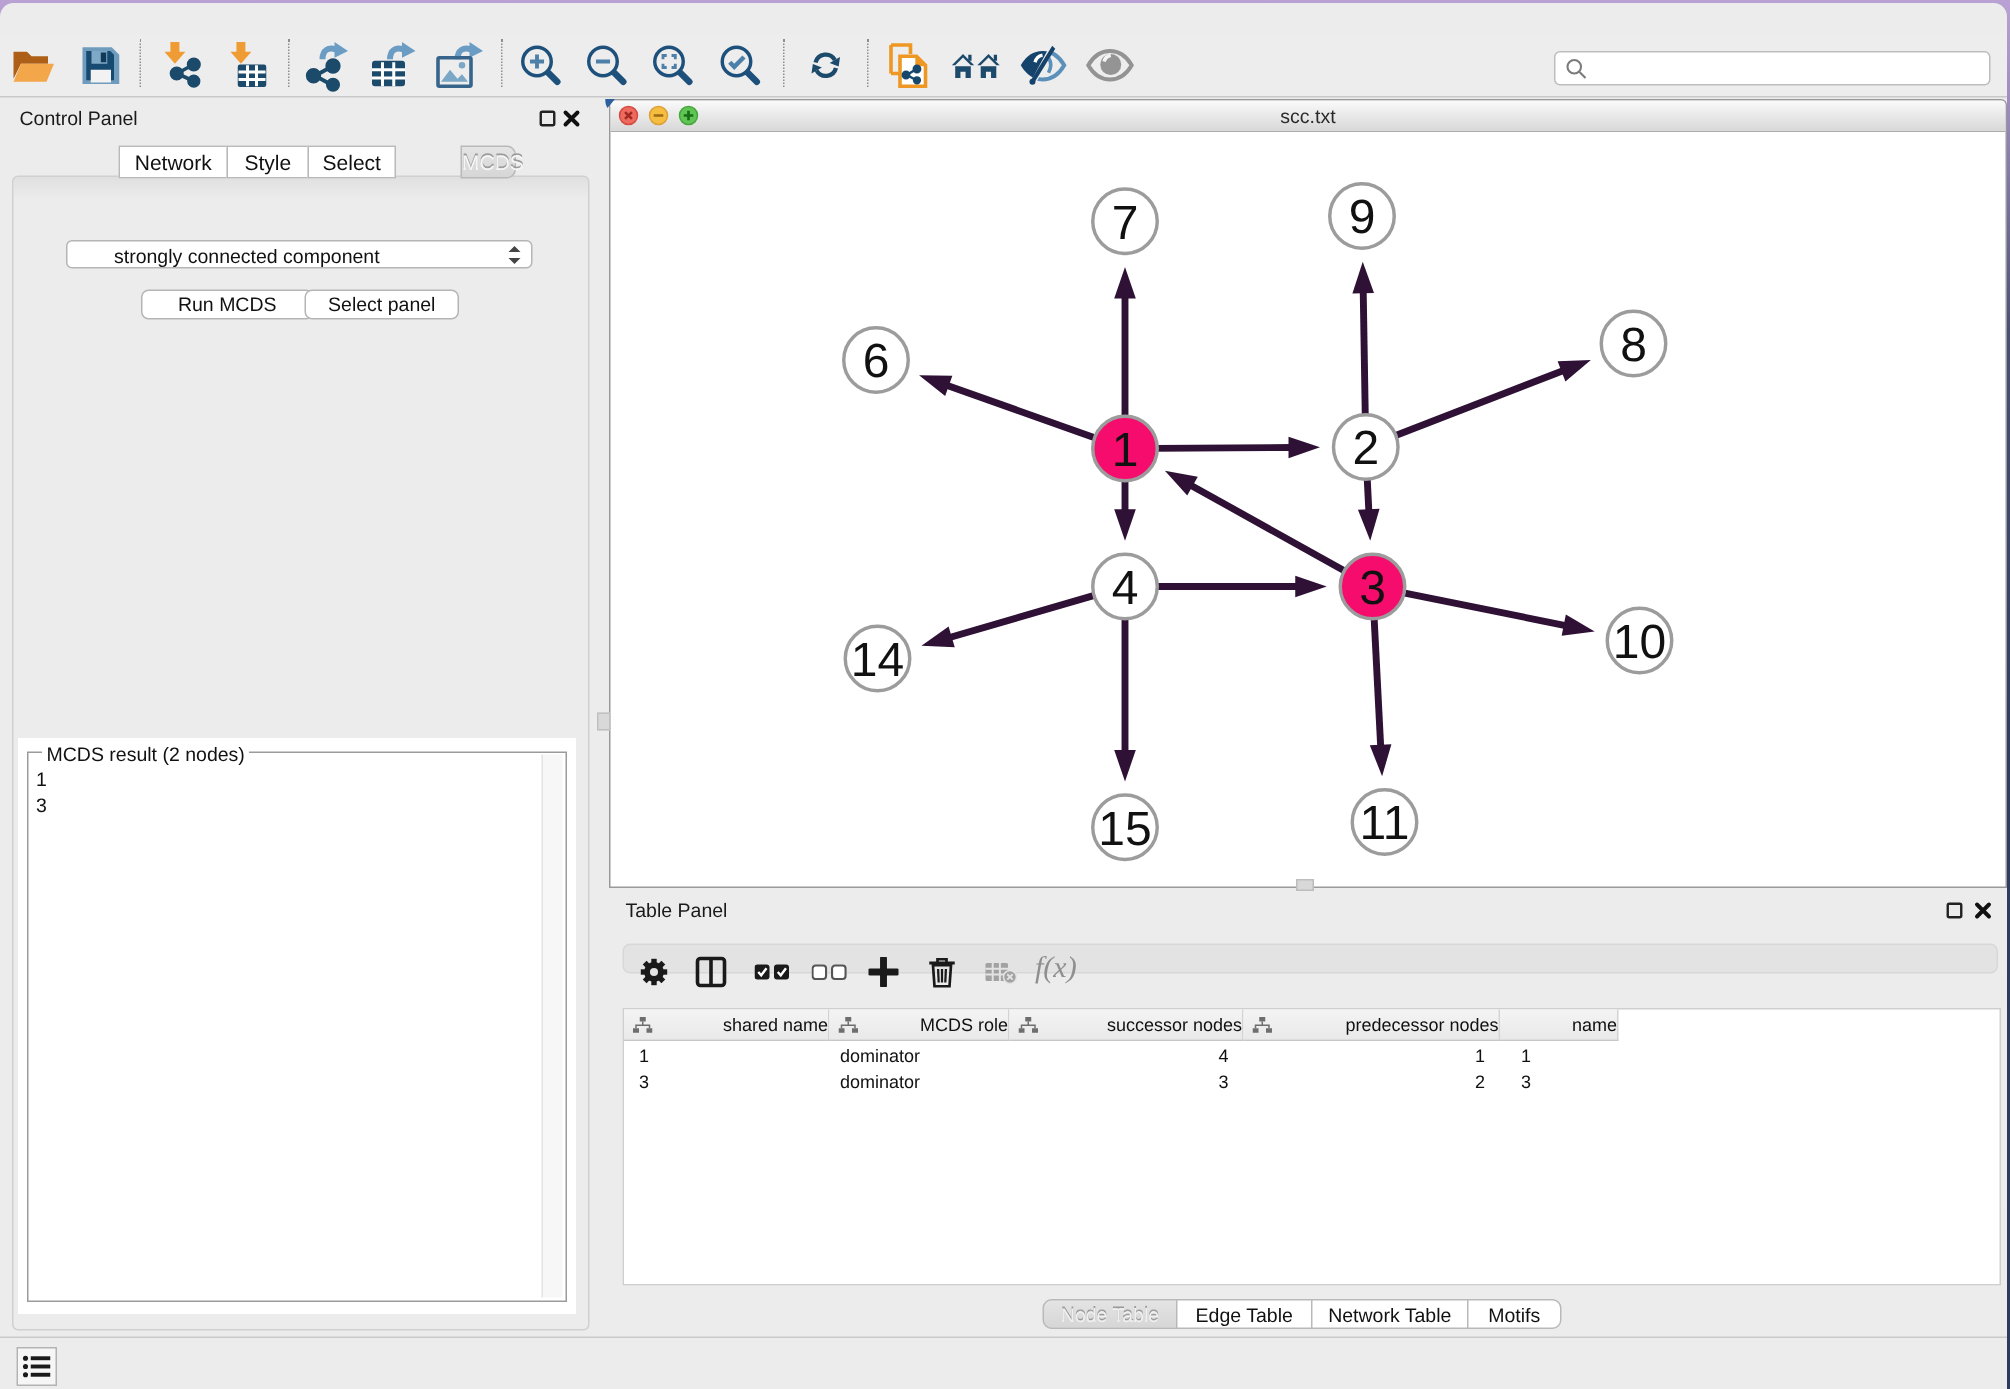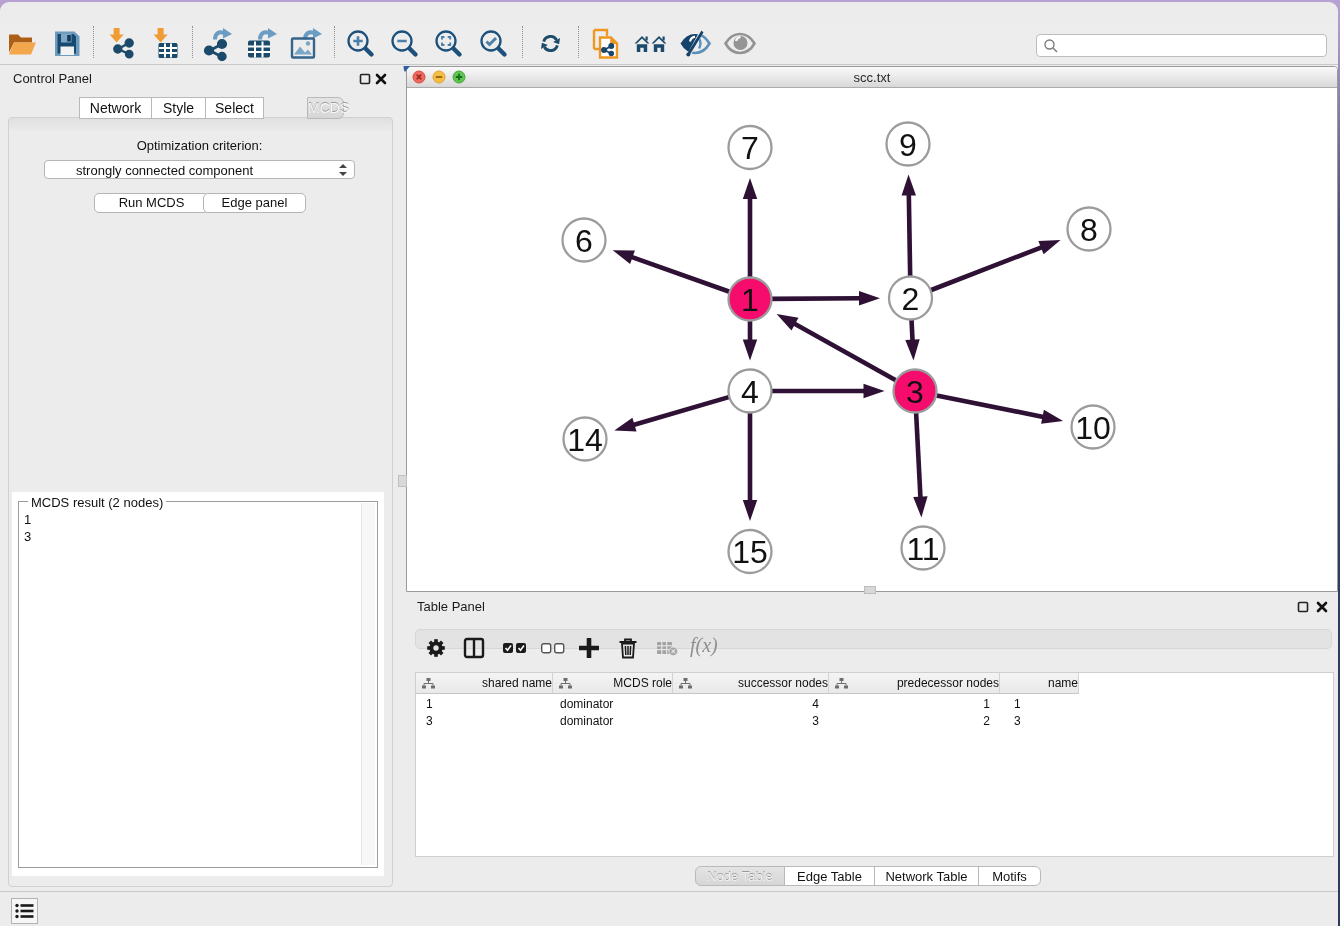--- a/index.html
+++ b/index.html
@@ -248,30 +248,29 @@
     <rect x="1.5" y="1.5" width="9" height="9" fill="none" stroke="#222" stroke-width="1.6" rx="1"></rect>
   </svg>
   <svg class="abs" style="left:375px;top:71px" width="12" height="12" viewBox="0 0 12 12">
     <path d="M2 2 L10 10 M10 2 L2 10" stroke="#111" stroke-width="2.6" stroke-linecap="round"></path>
   </svg>
   <div id="cp-body"></div>
   <div class="tab" style="left:79px;width:73px;">Network</div>
   <div class="tab" style="left:151px;width:55px;">Style</div>
   <div class="tab" style="left:205px;width:59px;">Select</div>
   <div class="tab tabsel" style="left:263px;width:37px;border-radius:0 6px 6px 0;margin-left:44px;">MCDS</div>
-  <div id="opt-label">Optimization criterion:</div>
   <div id="cp-select">
       <span>strongly connected component</span>
     <svg style="position:absolute;right:5px;top:2px" width="12" height="14" viewBox="0 0 12 14">
       <path d="M2 5 L6 1 L10 5 z" fill="#444"></path>
       <path d="M2 9 L6 13 L10 9 z" fill="#444"></path>
     </svg>
   </div>
   <div class="btn" style="left:94px;width:115px;">Run MCDS</div>
-  <div class="btn" style="left:203px;width:103px;">Edge panel</div>
+  <div class="btn" style="left:203px;width:103px;">Select panel</div>
   <div id="mcds-box">
     <div id="mcds-frame">
       <div id="mcds-legend">MCDS result (2 nodes)</div>
       <div style="position:absolute;left:5px;top:10px;font-size:13px;color:#111;line-height:16.5px;">1<br>3</div>
       <div id="mcds-scroll"></div>
     </div>
   </div>
   <div id="netwin">
     <div id="nethead">
       <svg width="60" height="20" viewBox="0 0 60 20" style="position:absolute;left:5px;top:0">

